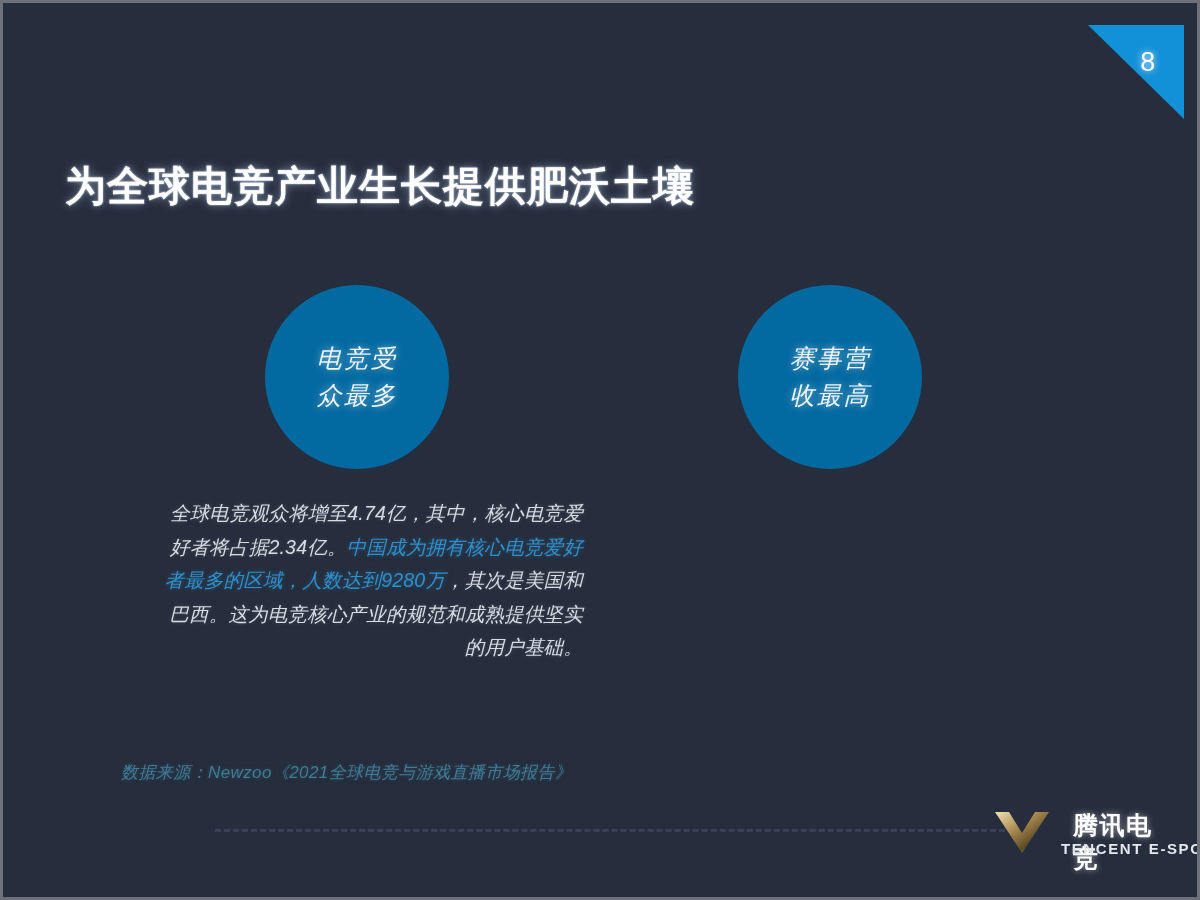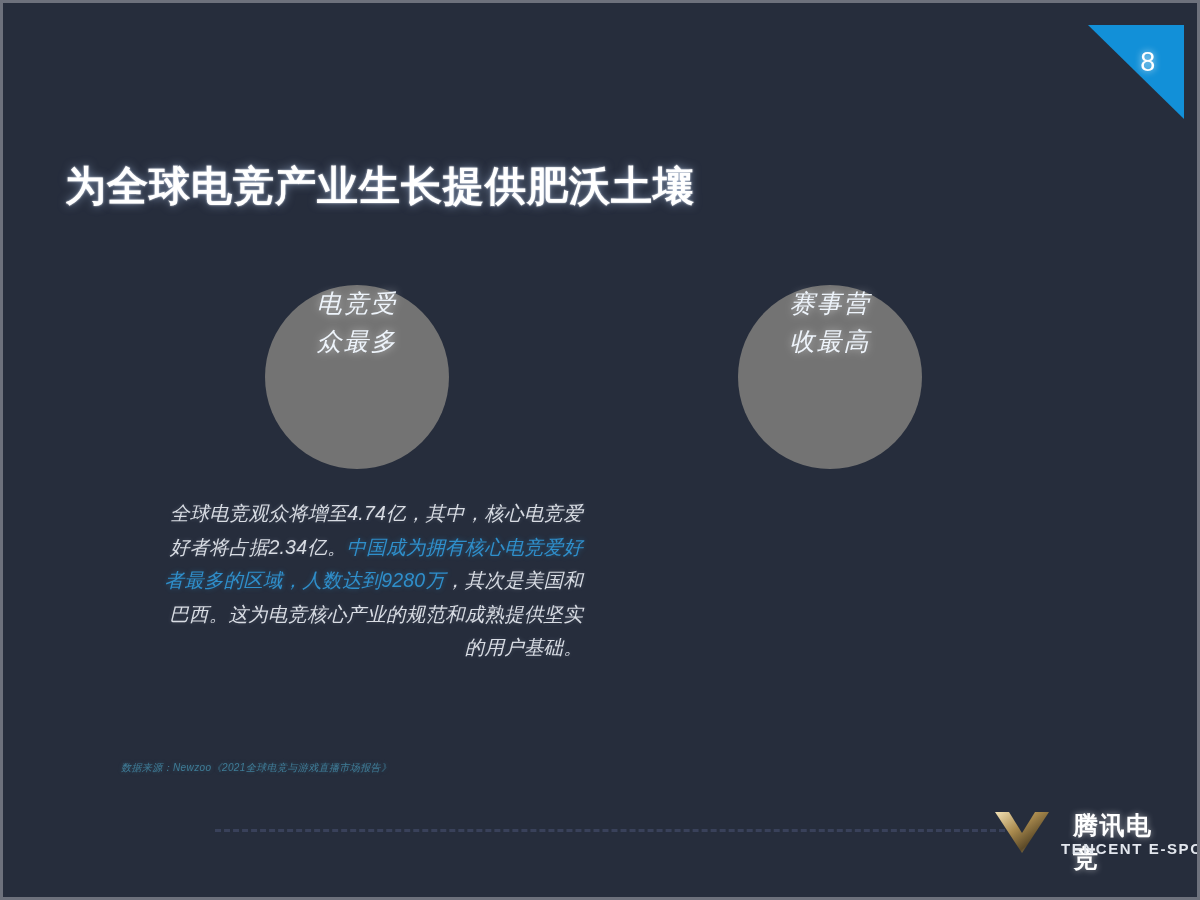--- a/index.html
+++ b/index.html
@@ -75,23 +75,23 @@
     top: 0;
     width: 420px;
   }
   .col-left  { left: 160px; }
   .col-right { left: 615px; }
 
   .circle {
     width: 184px;
     height: 184px;
     border-radius: 50%;
-    background: #737373;
+    background: #0369a1;
     display: flex;
-    align-items: flex-start;
+    align-items: center;
     justify-content: center;
     margin: 0 auto 0 0;
     position: relative;
   }
   .col-left .circle  { margin-left: 102px; }
   .col-right .circle { margin-left: 120px; }
 
   .circle-label {
     color: #eef4fb;
     font-size: 25px;
@@ -116,21 +116,21 @@
   .body-text .hl {
     color: #2f8fcb;
     text-shadow: 0 0 5px rgba(47,143,203,0.45);
   }
   
   .source {
     position: absolute;
     left: 118px;
     top: 758px;
     color: #3f7c97;
-    font-size: 10px;
+    font-size: 17px;
     font-style: italic;
     letter-spacing: 0.4px;
     text-shadow: 0 0 4px rgba(63,124,151,0.4);
   }
   
   .footer-rule {
     position: absolute;
     left: 212px;
     top: 826px;
     width: 790px;

